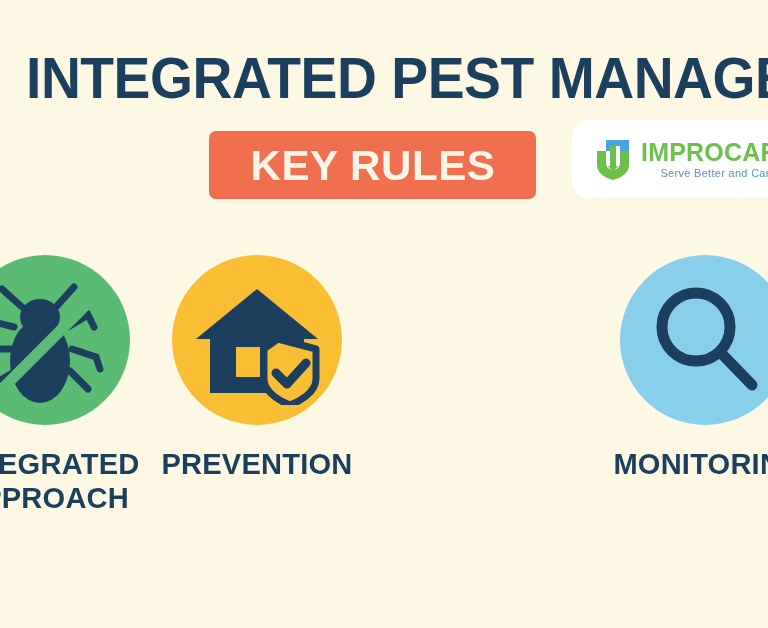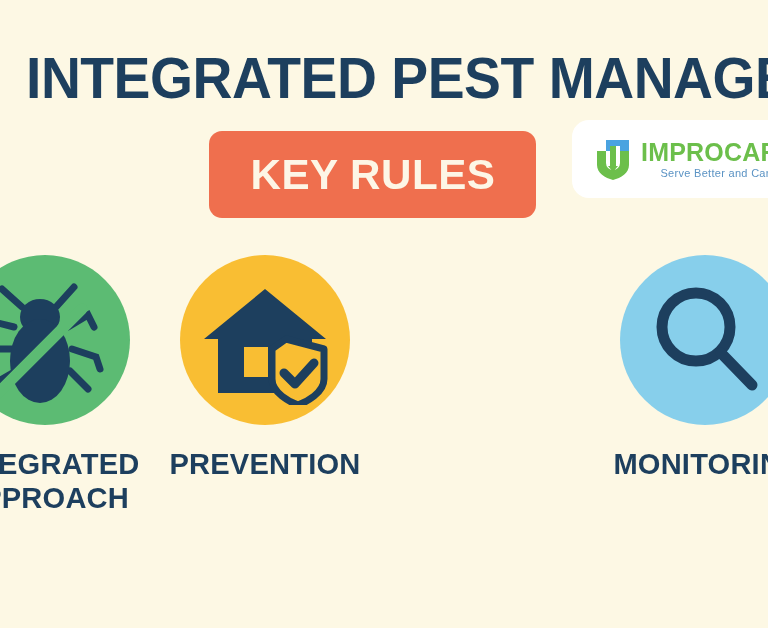--- a/index.html
+++ b/index.html
@@ -39,23 +39,23 @@
     transform-origin: left center;
     white-space: nowrap;
   }
 
   
   .badge {
     position: absolute;
     left: 209px;
     top: 131px;
     width: 327px;
-    height: 87px;
+    height: 68px;
     background: #ef6f4e;
-    border-radius: 13px;
+    border-radius: 7px;
     display: flex;
     align-items: center;
     justify-content: center;
   }
   .badge-text {
     font-family: "Liberation Sans Narrow", "Liberation Sans", sans-serif;
     font-size: 43px;
     font-weight: bold;
     color: #fdf6e6;
     letter-spacing: 0.5px;
@@ -130,21 +130,21 @@
     font-size: 30px;
     line-height: 34px;
     font-weight: bold;
     color: #1d3f5e;
     letter-spacing: 0.2px;
     white-space: pre-line;
     transform: scaleX(0.97);
   }
 
   .p0 { left: -40px; }
-  .p1 { left: 180px; }
+  .p1 { left: 172px; }
   .p2 { left: 400px; }
   .p3 { left: 620px; }
 
   .p0 .pillar-label { width: 230px; margin-left: -30px; }
   .p1 .pillar-label { width: 200px; margin-left: -15px; }
   .p2 .pillar-label { width: 200px; margin-left: -15px; }
   .p3 .pillar-label { width: 230px; margin-left: -14px; text-align: left; padding-left: 4px; }
 </style>
 </head>
 <body>

